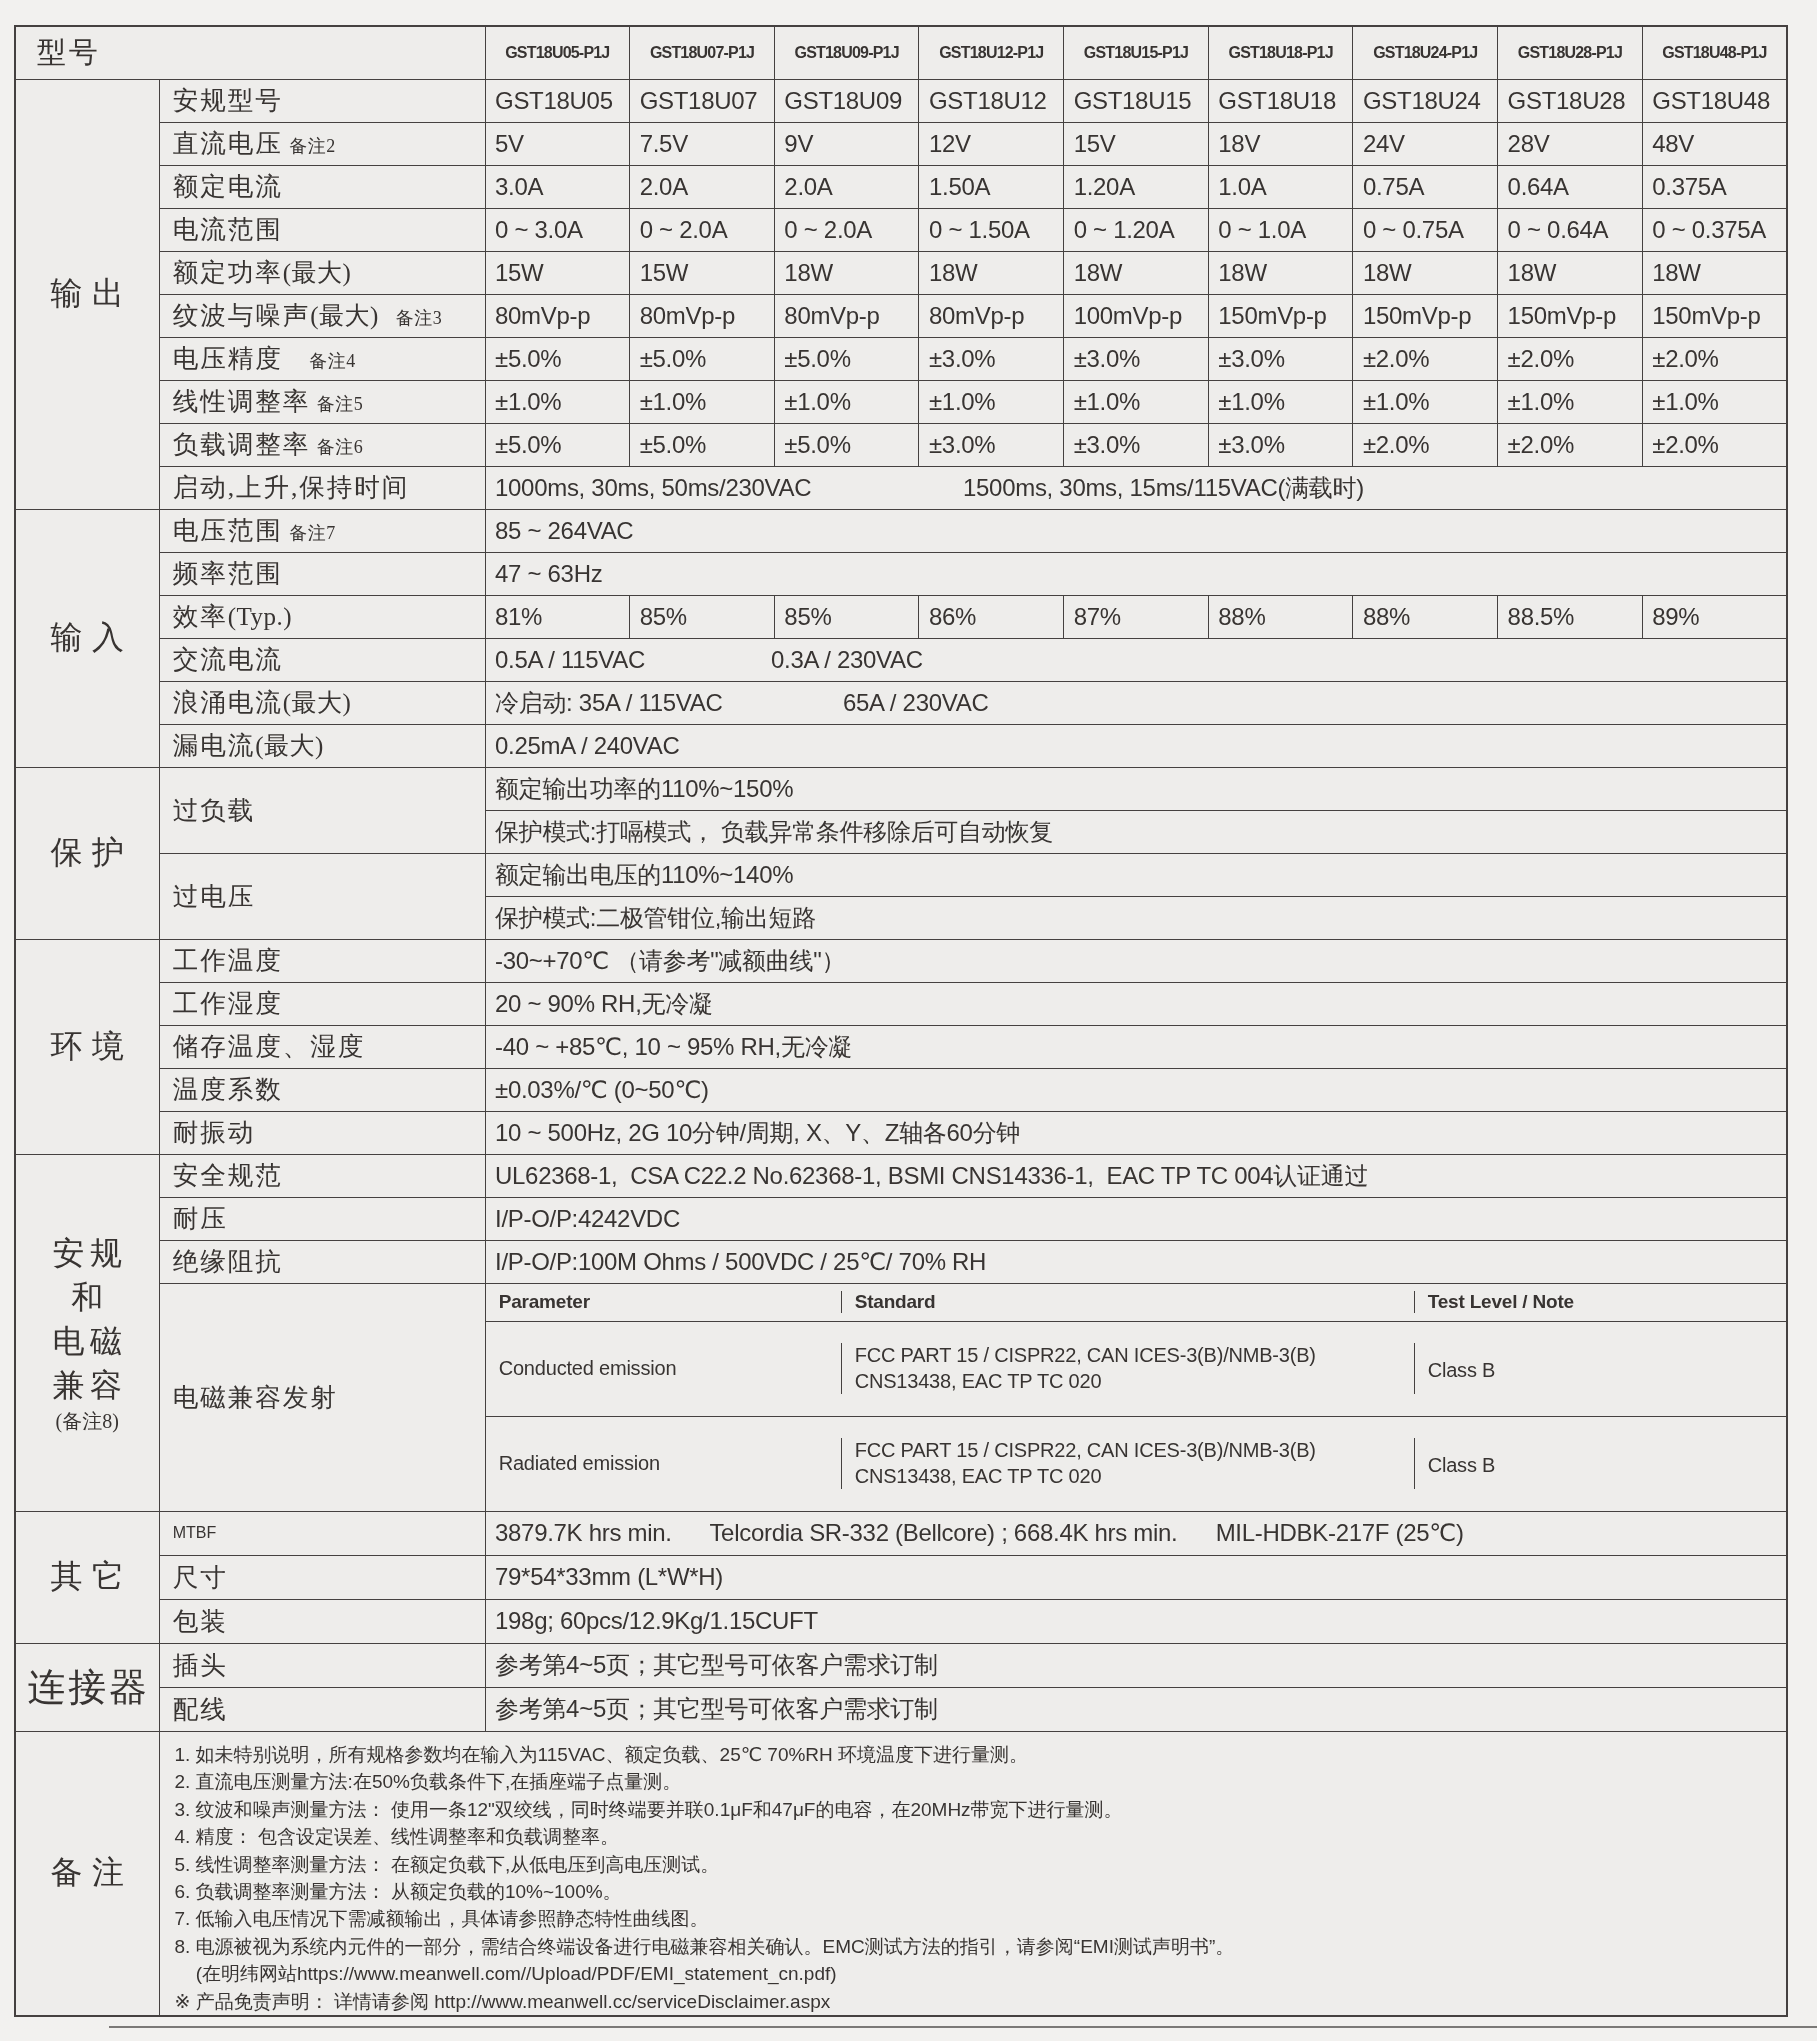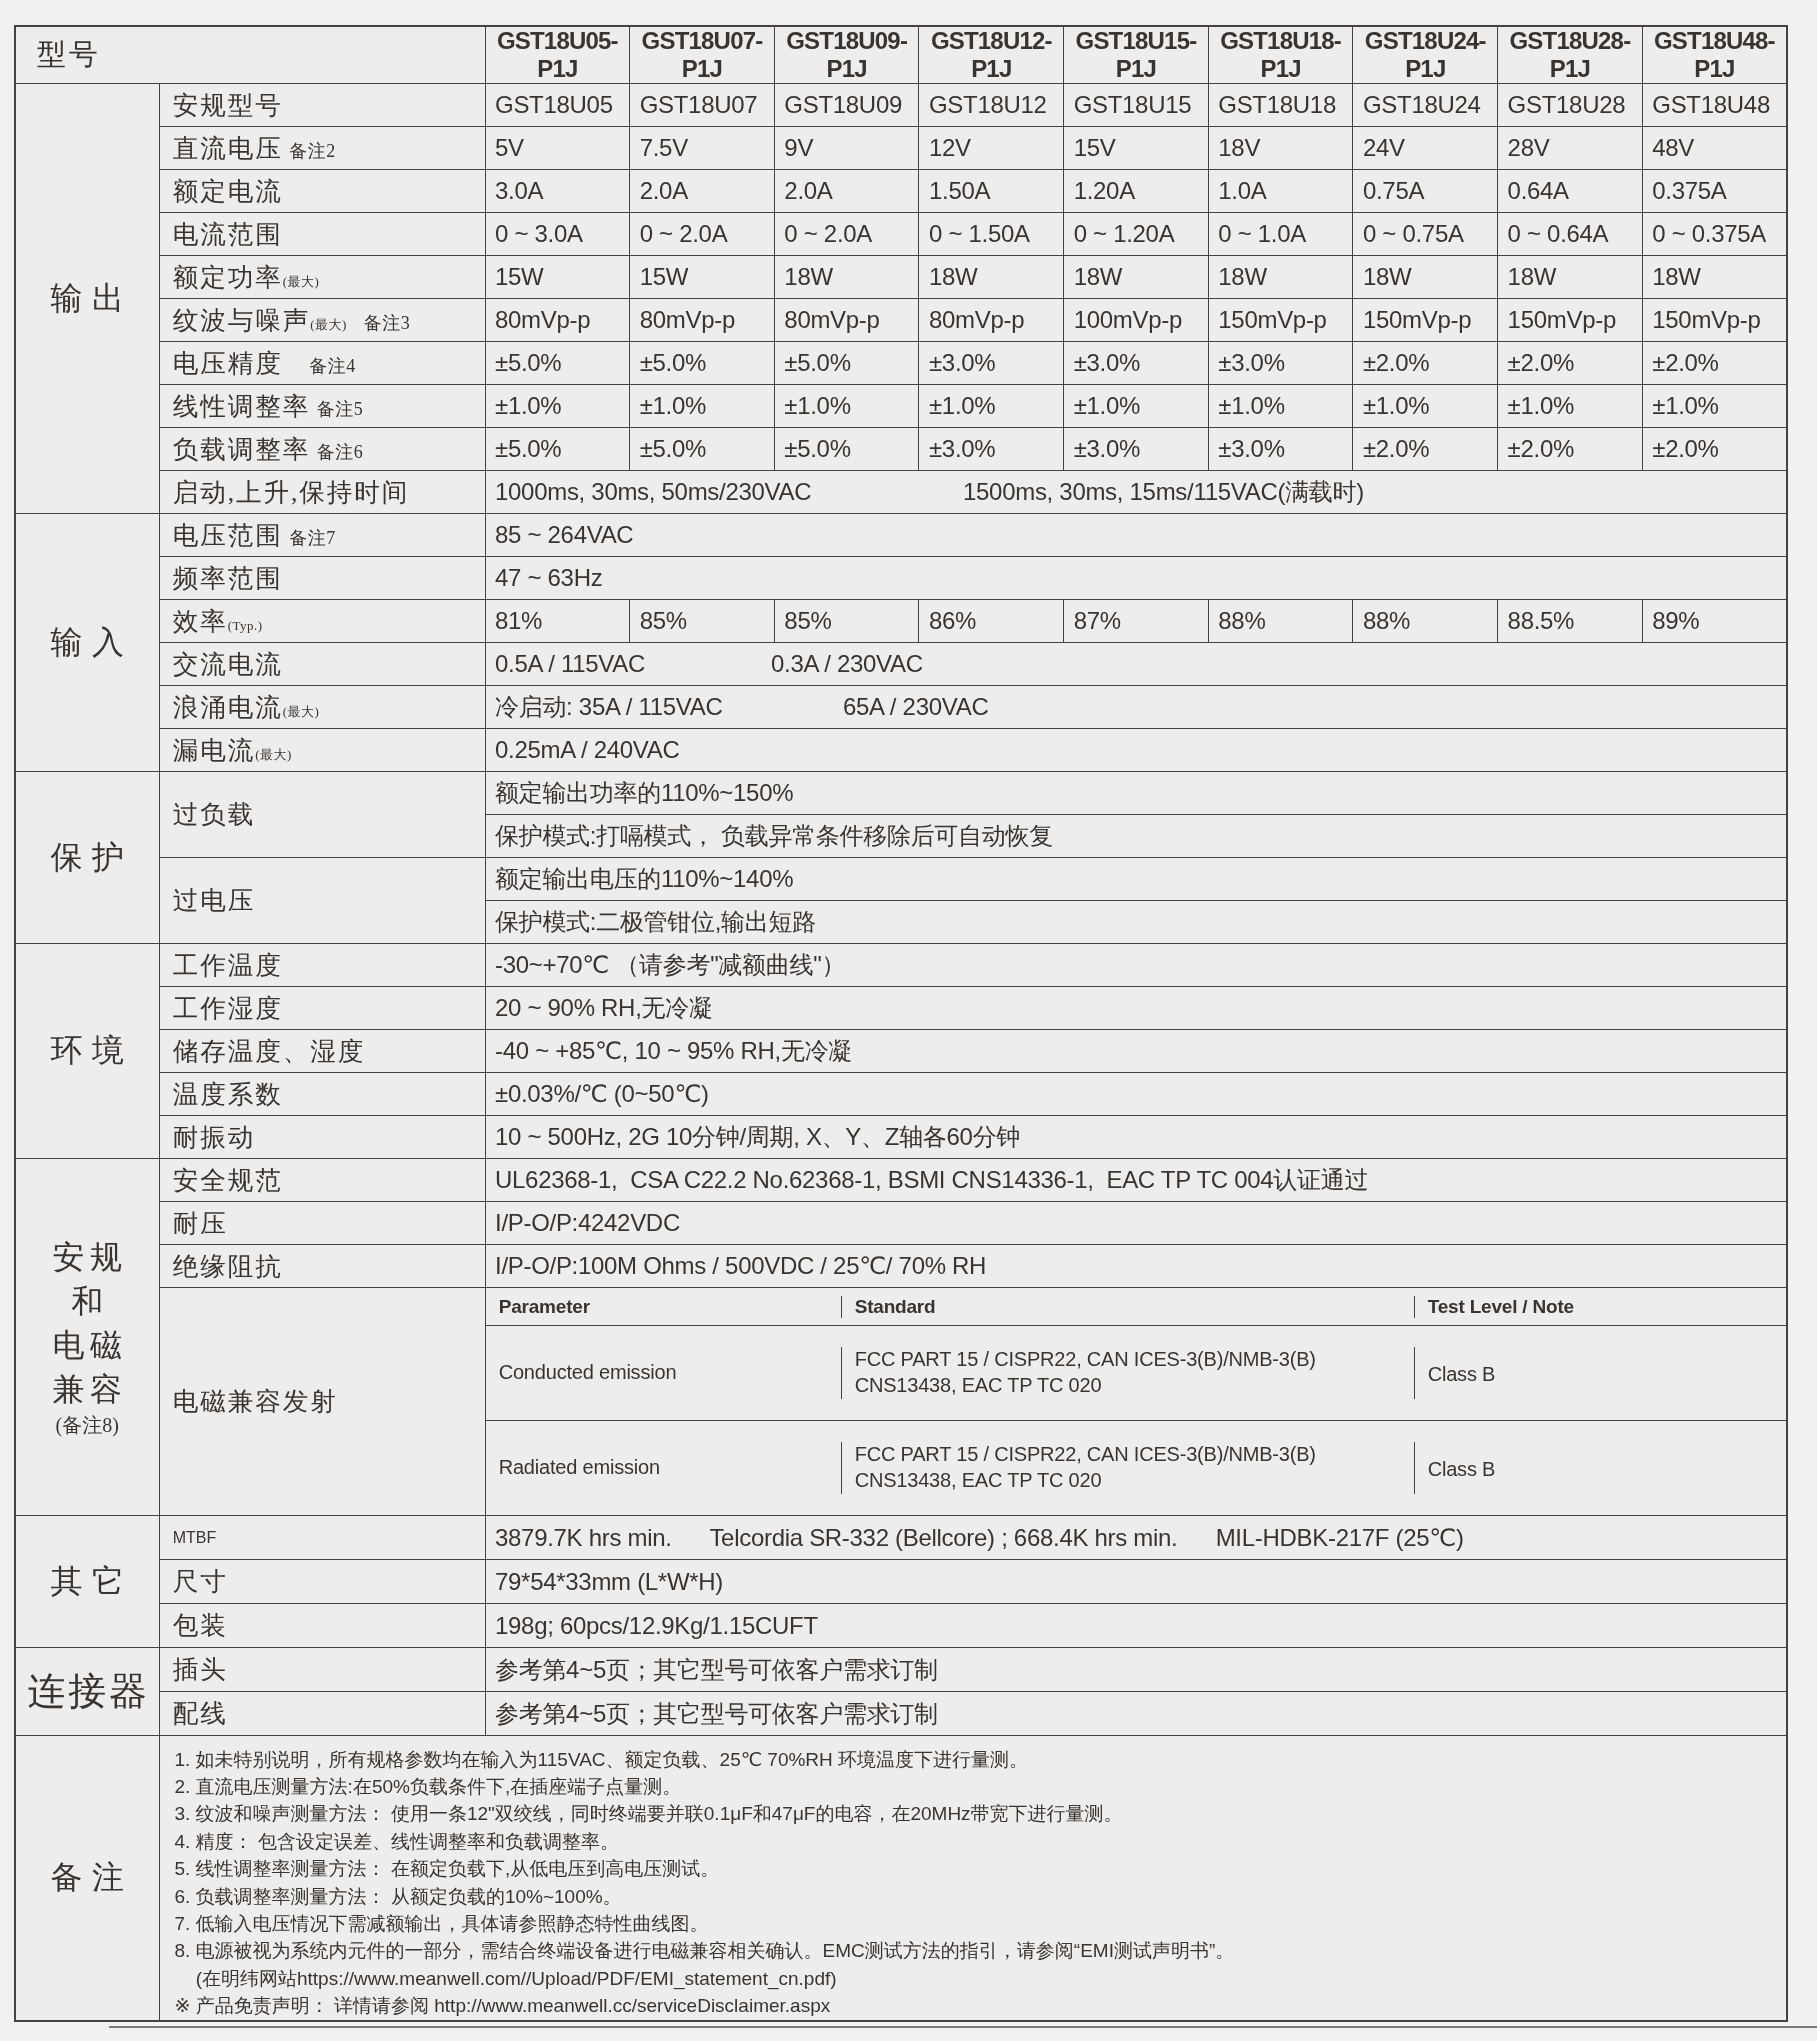--- a/index.html
+++ b/index.html
@@ -45,33 +45,33 @@
   .sec .sline{line-height:44px;letter-spacing:5.7px;text-indent:5.7px}
   .sec .snote{font-size:20px;letter-spacing:0;text-indent:0;line-height:28px}
 
   .mlabel{
     font-family:"Liberation Serif","DejaVu Serif",serif;
     font-size:29px;
     padding-left:21px;
     letter-spacing:2.8px;
   }
   .model{
-    font-size:24px;
+    font-size:16px;
     font-weight:bold;
     text-align:center;
     letter-spacing:-0.8px;
   }
   .lbl{
     font-family:"Liberation Serif","DejaVu Serif",serif;
     font-size:25.6px;
     padding-left:13.2px;
     letter-spacing:1.9px;
     white-space:nowrap;
   }
-  .lbl .p{font-size:13px;letter-spacing:0.5px}
+  .lbl .p{font-size:25px;letter-spacing:0.5px}
   .lbl .n{font-size:18px;letter-spacing:0.5px;margin-left:6.6px}
   .lbl.latin{font-family:"Liberation Sans","DejaVu Sans",sans-serif;font-size:16px;letter-spacing:0}
 
   .val{
     font-size:24px;
     padding-left:9.5px;
     letter-spacing:-0.3px;
     white-space:pre-wrap;
   }
   .val .w495{display:inline-block;width:468px}

